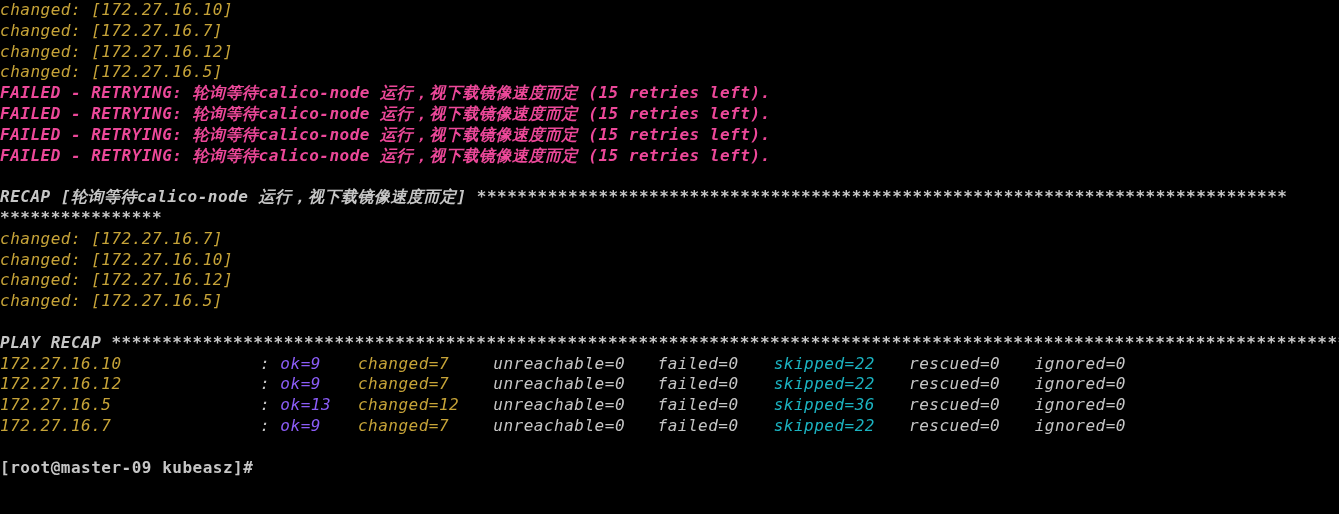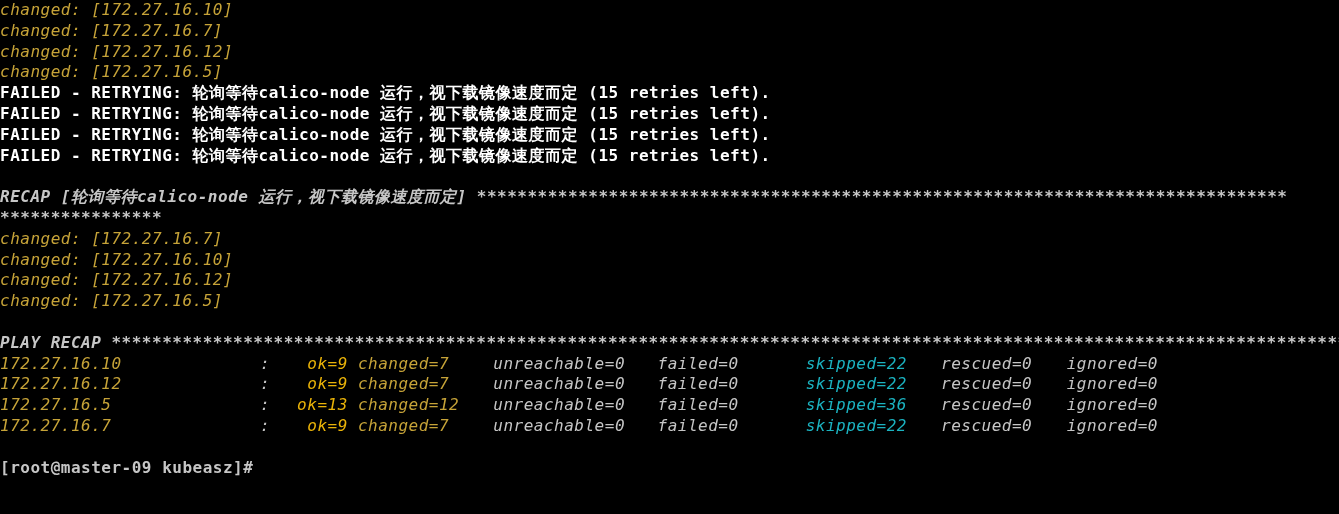--- a/index.html
+++ b/index.html
@@ -1,20 +1,20 @@
 <!DOCTYPE html>
 <html><head>
 <meta charset="utf-8">
 <style>
 html,body{margin:0;padding:0;background:#000;color:#c6c6c6;font-family:Consolas,"Liberation Mono",Menlo,monospace;font-size:16px;line-height:1.3;letter-spacing:0.5px;}
 pre{margin:0;white-space:pre;}
 .yellow{color:#c6a338;}
-.green{color:#eab308;text-align:right;}
-.cyan{color:#1bb3c1;margin-left:32px;}
-.gray{color:#ffffff;}
+.green{color:#8b5cf6;}
+.cyan{color:#1bb3c1;}
+.gray{color:#ec4899;font-style:italic;}
 .white{color:#c6c6c6;}
 .bold{font-weight:bold;}
 .term{padding:0;}
 .row{white-space:pre;}
 .seg{display:inline;font-style:italic;}
 </style>
 </head>
 <body>
 
 <div class="term">

